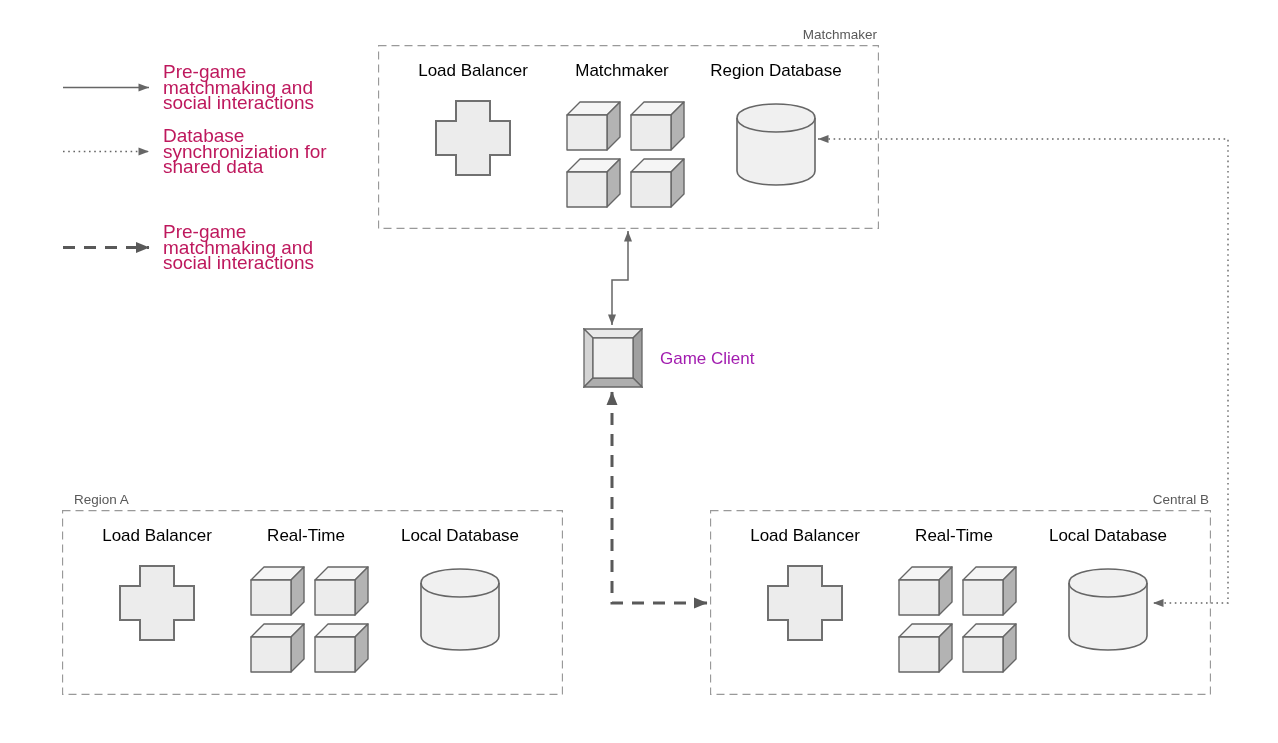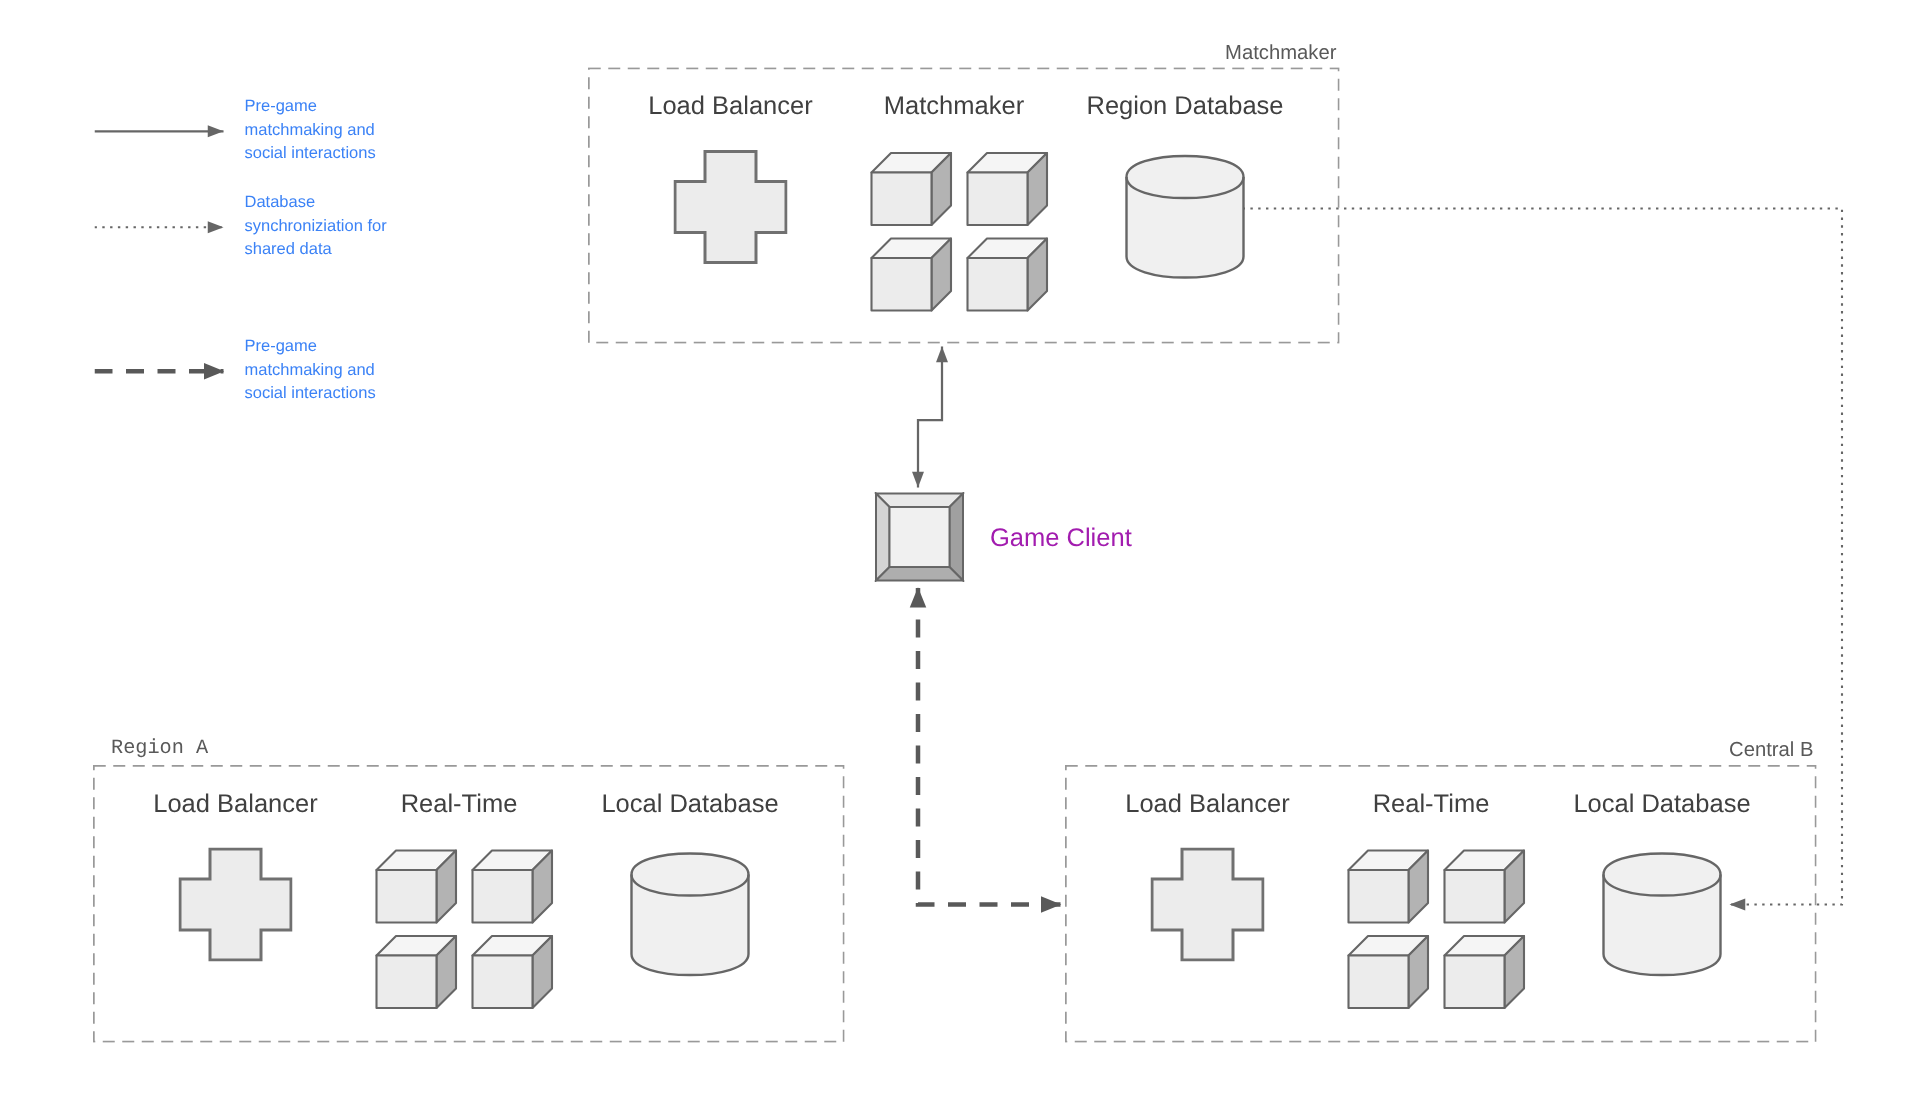--- a/index.html
+++ b/index.html
@@ -10,30 +10,30 @@
 
   
   .edge { fill:none; }
   .edge.solid  { stroke:#666666; stroke-width:1.5; }
   .edge.dashed { stroke:#595959; stroke-width:3;   stroke-dasharray:12 9; }
   .edge.dotted { stroke:#666666; stroke-width:1.4; stroke-dasharray:1.6 3.6; }
 
   
   .legend-item { position:absolute; left:63px; display:flex; align-items:flex-start; }
   .legend-swatch { flex:0 0 88px; margin-right:12px; }
-  .legend-text { font-size:11px; line-height:15.5px; color:#3b82f6; white-space:pre-line; }
+  .legend-text { font-size:19px; line-height:15.5px; color:#be185d; white-space:pre-line; }
 
   
   .group { position:absolute; }
   .group-border { position:absolute; left:0; top:0; }
   .group-label { position:absolute; top:-18px; font-size:13.5px; color:#595959; white-space:nowrap; }
   .group-label.right { right:2px; }
-  .group-label.left  { left:12px;font-family:Liberation Mono, monospace; }
+  .group-label.left  { left:12px; }
   .comp-title { position:absolute; top:16px; width:160px; text-align:center;
-                font-size:17px; color:#404040; white-space:nowrap; }
+                font-size:17px; color:#000000; white-space:nowrap; }
   .comp-title.t1 { left:15px; }
   .comp-title.t2 { left:164px; }
   .comp-title.t3 { left:318px; }
   .icon { position:absolute; }
   .i-cross { left:57px;  top:55px; }
   .i-cubes { left:188px; top:56px; }
   .i-cyl   { left:358px; top:57px; }
 
   
   .gc-icon  { position:absolute; left:583px; top:328px; }
@@ -108,21 +108,21 @@
     <div class="legend-item" style="top:224px">
       <svg class="legend-swatch" width="88" height="48">
         <line x1="0" y1="23.5" x2="86" y2="23.5" class="edge dashed" stroke-dasharray="14 10" stroke-width="3.5" marker-end="url(#ahb)"></line>
       </svg>
       <div class="legend-text">Pre-game
 matchmaking and
 social interactions</div>
     </div>
   </div>
 
-  <div class="group" style="left:392px;top:45px;width:501px;height:184px">
+  <div class="group" style="left:378px;top:45px;width:501px;height:184px">
     <svg class="group-border" width="501" height="184">
       <rect x="0.5" y="0.5" width="500" height="183" fill="none" stroke="#999999" stroke-width="1.3" stroke-dasharray="8 5"></rect>
     </svg>
     <div class="group-label right">Matchmaker</div>
     <div class="comp-title t1">Load Balancer</div>
     <div class="comp-title t2">Matchmaker</div>
     <div class="comp-title t3">Region Database</div>
     <svg class="icon i-cross" width="76" height="76">
         <use href="#shape-cross"></use>
       </svg>

